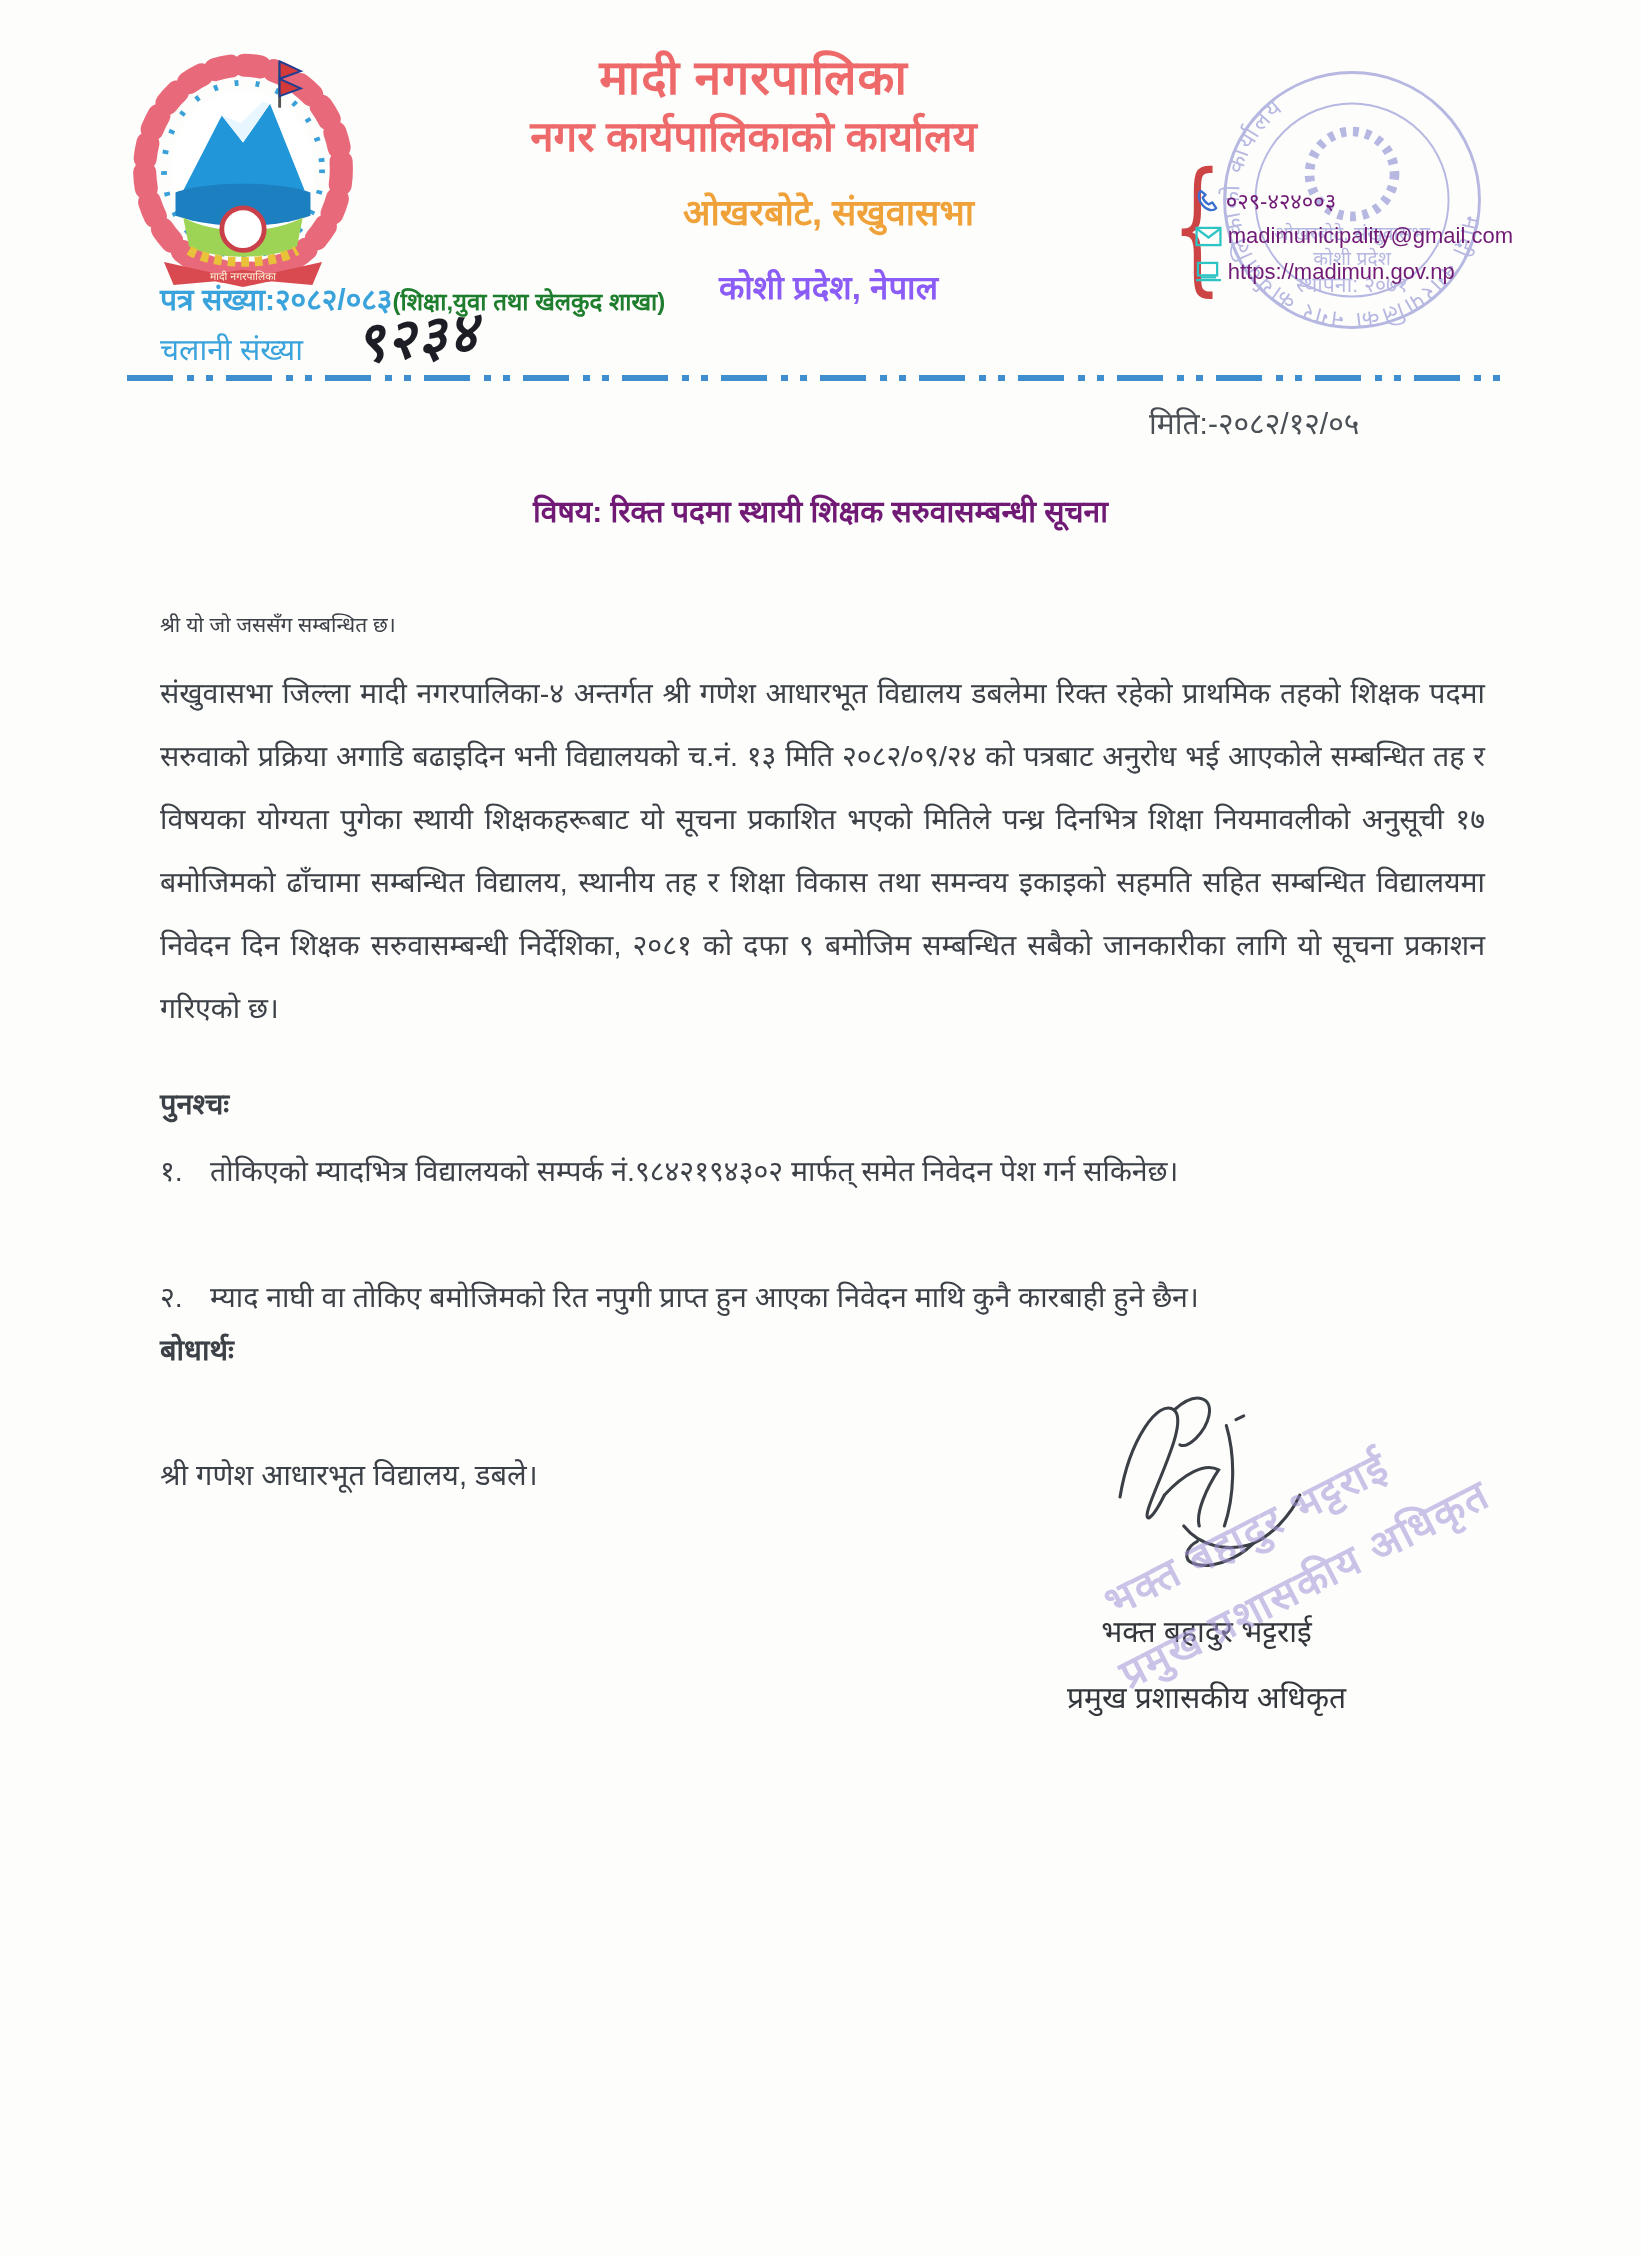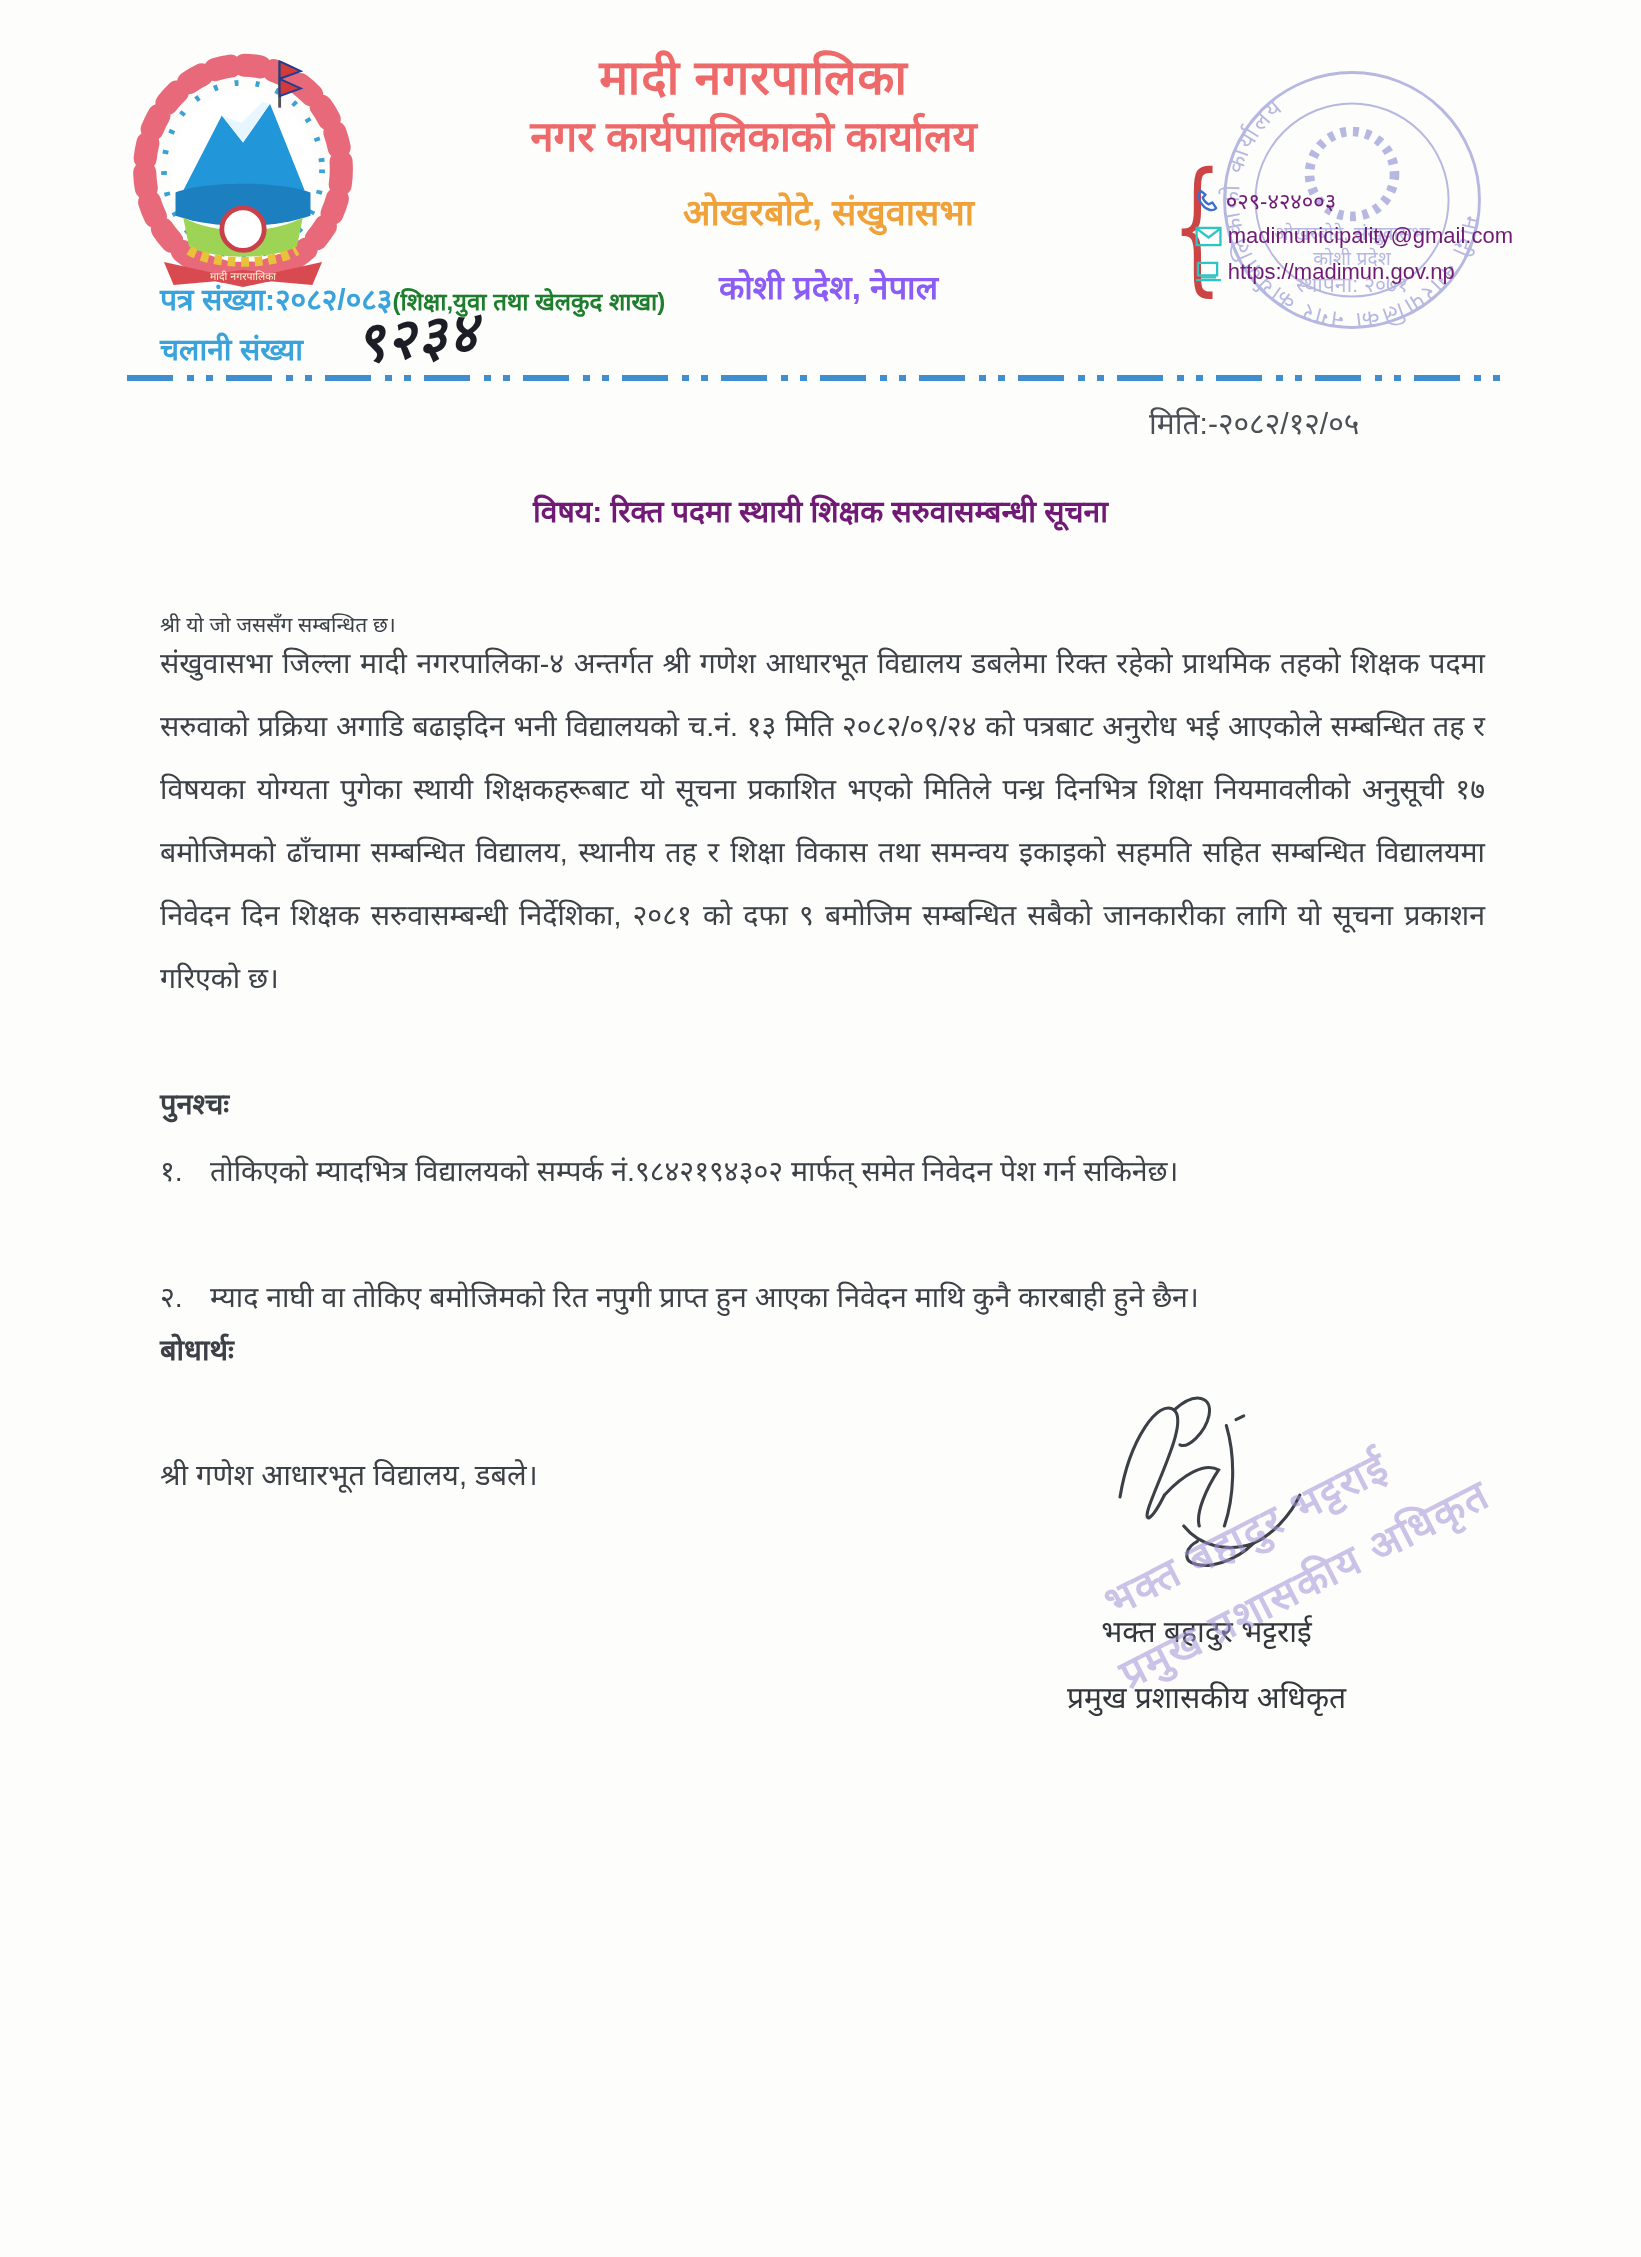--- a/index.html
+++ b/index.html
@@ -11,21 +11,21 @@
   }
   
   .emblem{position:absolute;left:108px;top:46px;width:270px;height:241px;}
   .head-center{position:absolute;left:348px;top:50px;width:811px;text-align:center;}
   .muni-name{font-size:48px;font-weight:bold;color:#ee6a6a;letter-spacing:1px;line-height:56px;}
   .office-name{font-size:42px;font-weight:bold;color:#ee6a6a;line-height:50px;margin-top:5.8px;}
   .addr1{position:relative;left:75px;font-size:36px;font-weight:bold;color:#f0a23a;margin-top:25px;}
   .addr2{position:relative;left:75px;font-size:33px;font-weight:bold;color:#8b5cf6;margin-top:28px;}
   .refline{position:absolute;left:160px;top:278px;font-size:30px;font-weight:bold;color:#3aa3dc;white-space:nowrap;}
   .refsection{font-size:24px;color:#1e7e2e;font-weight:bold;}
-  .dispatchline{position:absolute;left:160px;top:328px;font-size:30px;font-weight:bold;color:#3aa3dc;}
+  .dispatchline{position:absolute;left:160px;top:328px;font-size:30px;font-weight:normal;color:#3aa3dc;}
   .dispatch-no{
     position:absolute;left:355px;top:297px;font-size:56px;color:#1d1d26;
     font-family:"DejaVu Serif","Liberation Serif",serif;font-style:italic;font-weight:bold;
     transform:rotate(-6deg);letter-spacing:1.9px;
   }
   
   .contact{position:absolute;left:1195px;top:182px;font-size:22px;color:#701a75;}
   .contact .row{display:flex;align-items:center;height:36px;white-space:nowrap;}
   .contact svg{margin-right:5.8px;}
   .brace{position:absolute;left:1151px;top:162px;font-size:145px;color:#cc4444;
@@ -38,21 +38,21 @@
     background:repeating-linear-gradient(90deg,
       #3f8fd0 0 46px, transparent 46px 60px,
       #3f8fd0 60px 67px, transparent 67px 79px,
       #3f8fd0 79px 86px, transparent 86px 99px);
   }
   
   .dateline{position:absolute;left:1149px;top:402px;width:348px;font-size:30px;color:#4a4f55;}
   .subject{position:absolute;left:0;top:490px;width:100%;text-align:center;font-size:30px;color:#701a75;font-weight:bold;}
   .salutation{position:absolute;left:160px;top:610px;font-size:21px;}
   .bodypar{
-    position:absolute;left:160px;top:632px;width:1325px;
+    position:absolute;left:160px;top:662px;width:1325px;
     font-size:28.5px;line-height:63px;text-align:justify;text-justify:inter-word;
   }
   .ps-head{position:absolute;left:160px;top:1083px;font-size:29px;font-weight:bold;}
   .list-item{position:absolute;left:160px;width:1330px;font-size:28.5px;line-height:61px;text-align:justify;}
   .li-num{position:absolute;left:0;top:0;}
   .li-text{display:block;padding-left:50px;}
   .item1{top:1141px;}
   .item2{top:1267px;}
   .cc-head{position:absolute;left:160px;top:1329px;font-size:29px;font-weight:bold;}
   .cc1{position:absolute;left:160px;top:1390px;font-size:29px;}

